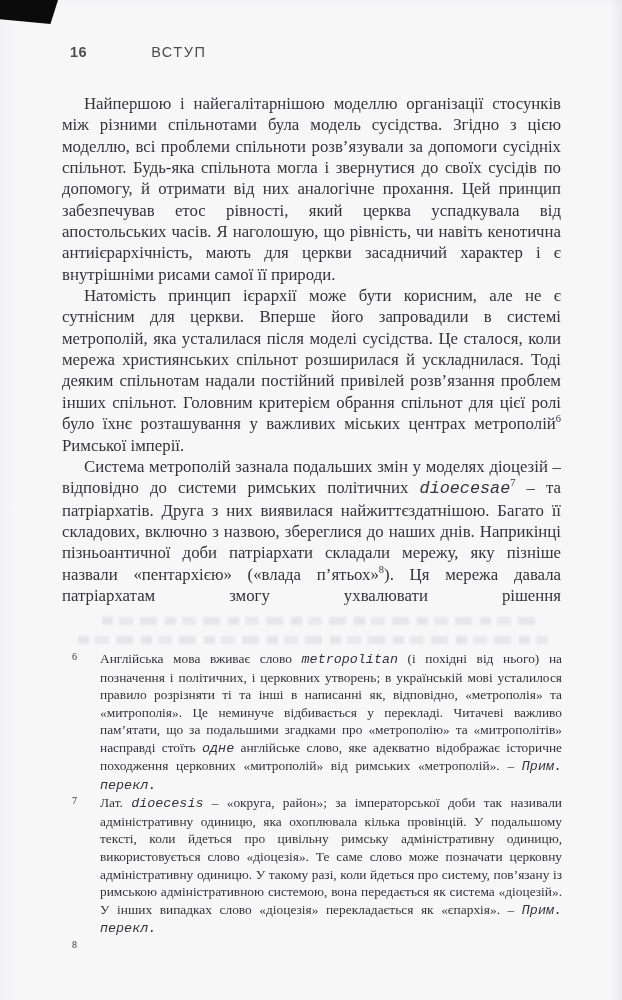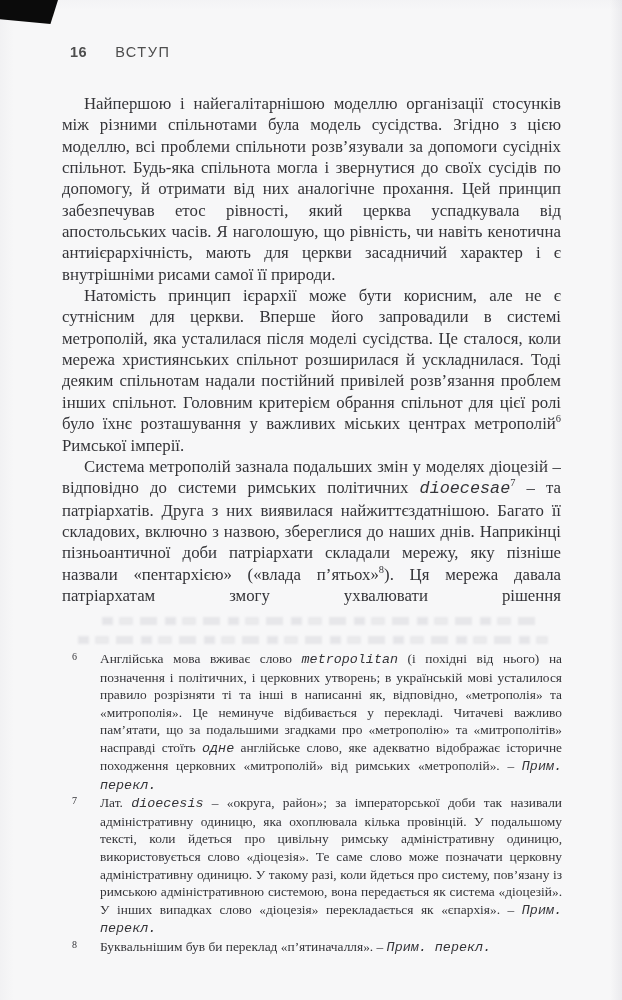--- a/index.html
+++ b/index.html
@@ -36,20 +36,21 @@
     display: flex;
     align-items: center;
   }
   .running-header .pagenum {
     font-weight: 700;
     letter-spacing: 0.5px;
     margin-right: 28px;
   }
   .running-header .chapter {
     letter-spacing: 1.5px;
+    margin-left: 36px;
   }
 
   .body-text {
     position: absolute;
     top: 93px; left: 62px;
     width: 499px;
     font-size: 16.8px;
     line-height: 21.35px;
     color: var(--ink, #343438);
     text-align: justify;
@@ -123,17 +124,16 @@
     <p class="footnote">
       <span class="fn-num">6</span>
       <span class="fn-text"><span>Англійська мова вживає слово </span><span class="it">metropolitan</span><span> (і похідні від нього) на позначення і політичних, і церковних утворень; в українській мові усталилося правило розрізняти ті та інші в написанні як, відповідно, «метрополія» та «митрополія». Це неминуче відбивається у перекладі. Читачеві важливо пам’ятати, що за подальшими згадками про «метрополію» та «митрополітів» насправді стоїть </span><span class="it">одне</span><span> англійське слово, яке адекватно відображає історичне походження церковних «митрополій» від римських «метрополій». – </span><span class="it">Прим. перекл.</span></span>
     </p>
     <p class="footnote">
       <span class="fn-num">7</span>
       <span class="fn-text"><span>Лат. </span><span class="it">dioecesis</span><span> – «округа, район»; за імператорської доби так називали адміністративну одиницю, яка охоплювала кілька провінцій. У подальшому тексті, коли йдеться про цивільну римську адміністративну одиницю, використовується слово «діоцезія». Те саме слово може позначати церковну адміністративну одиницю. У такому разі, коли йдеться про систему, пов’язану із римською адміністративною системою, вона передається як система «діоцезій». У інших випадках слово «діоцезія» перекладається як «єпархія». – </span><span class="it">Прим. перекл.</span></span>
     </p>
     <p class="footnote">
       <span class="fn-num">8</span>
-      <span class="fn-text"><span>Буквальнішим був би переклад «п’ятиначалля». – </span><span class="it">Прим. перекл.</span></span>
     </p>
   </div>
 
 </div>
 
 </body></html>

